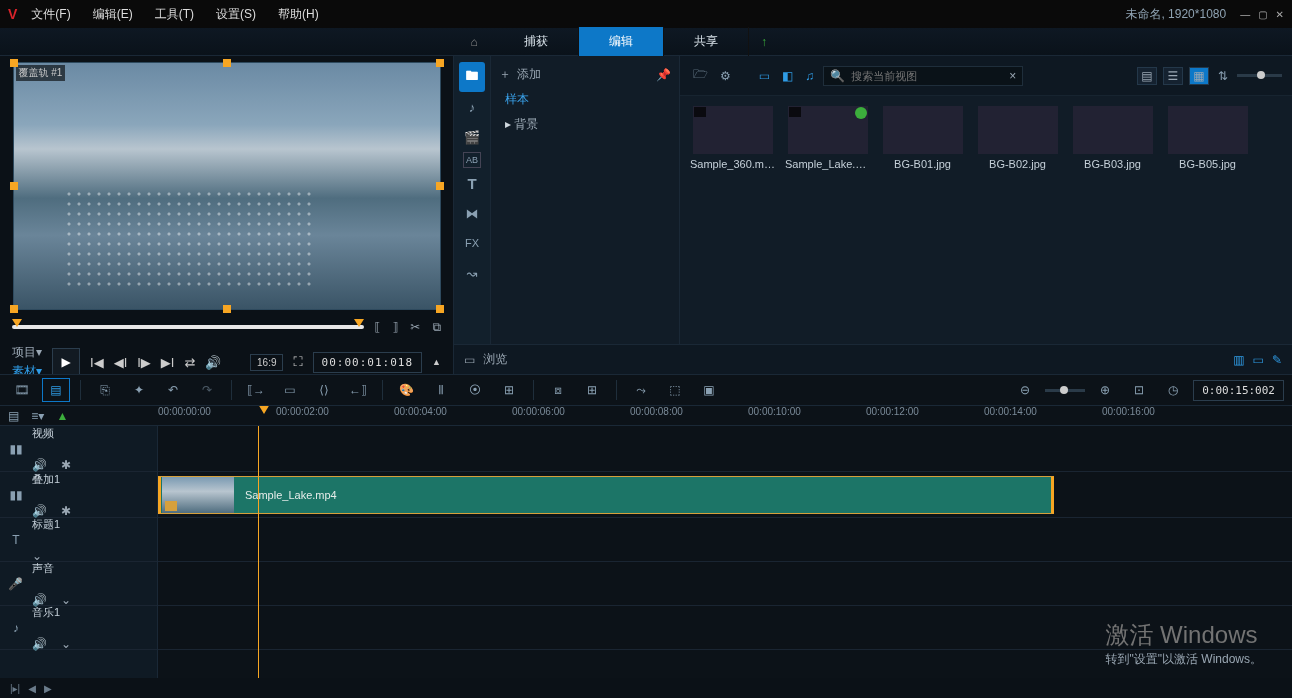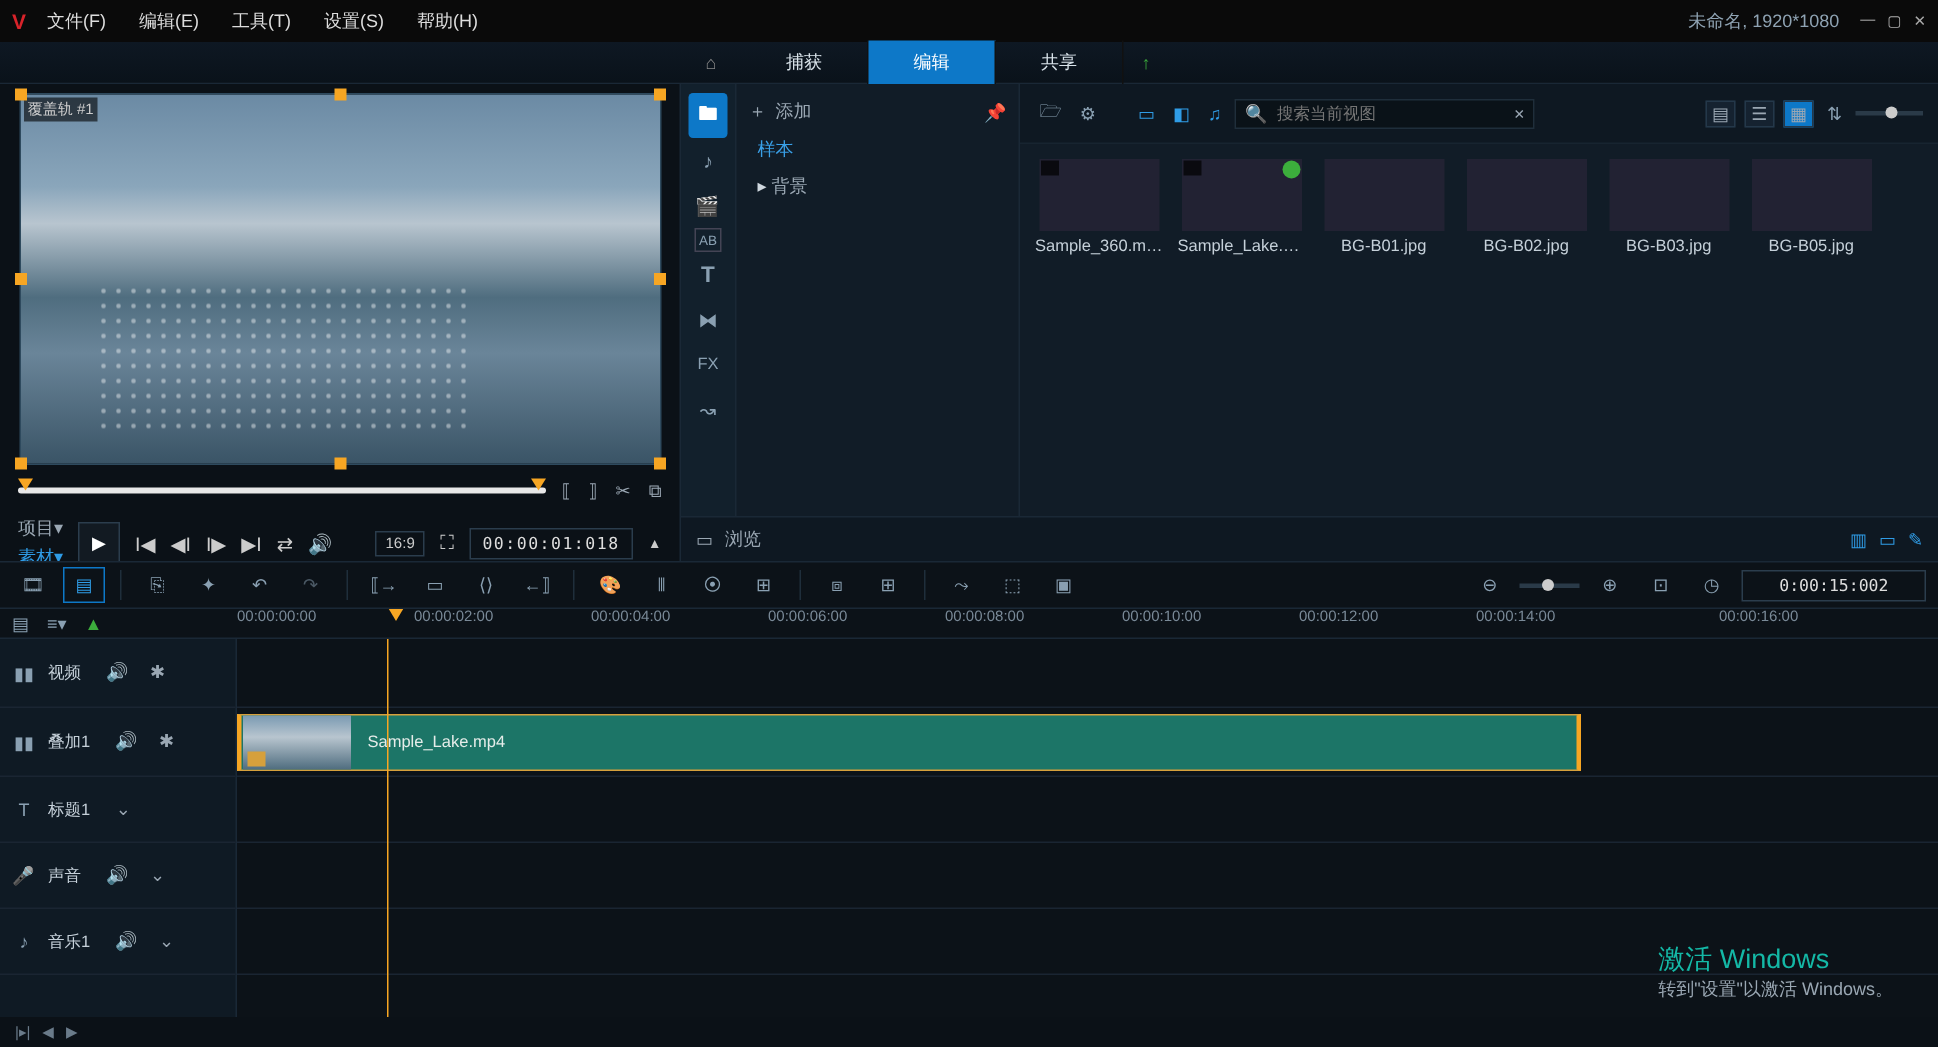--- a/index.html
+++ b/index.html
@@ -71,50 +71,50 @@
 .lib-bottom{display:flex;align-items:center;padding:6px 10px;border-top:1px solid #1a2836;gap:8px}
 .lib-bottom .right-icons{margin-left:auto;display:flex;gap:8px}
 .lib-bottom .right-icons span{color:#2f9ce6;cursor:pointer}
 .timeline-toolbar{display:flex;align-items:center;height:32px;background:#0c1218;border-top:1px solid #1a2836;border-bottom:1px solid #1a2836;padding:0 8px;gap:6px}
 .timeline-toolbar .tbtn{width:28px;height:24px;display:flex;align-items:center;justify-content:center;color:#8aa0b2;cursor:pointer}
 .timeline-toolbar .tbtn.active{border:1px solid #0d78c8;color:#2f9ce6}
 .timeline-toolbar .sep{width:1px;height:20px;background:#1f2e3b;margin:0 4px}
 .timeline-toolbar .spacer{flex:1}
 .timeline-toolbar .zoom-slider{width:40px;height:3px;background:#2a3a48;position:relative}
 .timeline-toolbar .zoom-slider .knob{position:absolute;left:15px;top:-3px;width:8px;height:8px;background:#ccc;border-radius:50%}
-.timeline-toolbar .tc-box{border:1px solid #2b3d4d;padding:3px 24px;color:#ddd;font-family:monospace;font-size:11px}
+.timeline-toolbar .tc-box{border:1px solid #2b3d4d;padding:3px 8px;color:#ddd;font-family:monospace;font-size:11px}
 .timeline{flex:1;display:flex;flex-direction:column;background:#0b1117;overflow:hidden}
 .ruler-row{display:flex;height:20px;background:#0c1218;border-bottom:1px solid #1a2836}
 .ruler-head{width:158px;display:flex;align-items:center;gap:12px;padding:0 8px}
 .ruler-head .rbtn{color:#8aa0b2;cursor:pointer}
 .ruler-head .add-track{color:#3cae3c}
 .ruler{flex:1;position:relative;display:flex}
 .ruler .tick{position:absolute;top:0;font-size:10px;color:#7a8a98}
 .ruler .playhead{position:absolute;left:100px;top:-2px;width:0;height:0;border-left:6px solid transparent;border-right:6px solid transparent;border-top:10px solid #f7a623}
 .tracks{flex:1;display:flex;background:#0c1218}
 .track-headers{width:158px;background:#0f1a24;border-right:1px solid #1a2836}
 .track-row{display:flex;align-items:center;height:46px;border-bottom:1px solid #1a2532;padding:0 6px;gap:6px}
 .track-row.short{height:44px}
 .track-row .icon{width:20px;text-align:center;color:#8aa0b2}
-.track-row .info{flex:1;display:flex;flex-direction:row;gap:17px}
+.track-row .info{flex:1;display:flex;flex-direction:column;gap:17px}
 .track-row .name{color:#c5d0d9;font-size:11px}
 .track-row .ctrls{display:flex;gap:14px;color:#6a7b8a;font-size:11px}
 .track-row .ctrls span{cursor:pointer}
 .track-lanes{flex:1;position:relative}
 .lane{height:46px;border-bottom:1px solid #1a2532;position:relative}
 .lane.short{height:44px}
 .clip{position:absolute;top:4px;left:0;height:38px;background:#1c7567;border:1px solid #d6a03c;border-left:3px solid #f7a623;border-right:3px solid #f7a623;display:flex;align-items:center}
 .clip .thumb-img{width:72px;height:36px;background:linear-gradient(180deg,#7a9ab2 0%,#b8c5cf 40%,#4f6d7f 100%);margin:1px}
 .clip .clip-label{color:#e5ece9;font-size:11px;margin-left:10px}
 .clip .spk{position:absolute;left:4px;bottom:2px;width:12px;height:10px;background:#d6a03c}
 .playhead-line{position:absolute;left:100px;top:0;bottom:0;width:1px;background:#f7a623;z-index:5}
 .footer{height:20px;display:flex;align-items:center;padding:0 10px;background:#0b1117}
 .footer .nav-icon{color:#6a7b8a;cursor:pointer;margin-right:8px;font-size:10px}
 .watermark{position:absolute;right:30px;bottom:30px;color:#5c6a76;text-align:left}
-.watermark .big{font-size:18px;color:#14b8a6}
+.watermark .big{font-size:24px;color:#737373}
 
 .tb-360{background:linear-gradient(180deg,#3a5f7a 0%,#7a9ab2 40%,#2a3a3a 100%)}
 .tb-lake{background:linear-gradient(180deg,#88a5b8 0%,#c8d2d9 40%,#5a7688 100%)}
 .tb-b01{background:linear-gradient(180deg,#5878c8 0%,#c8b870 60%,#a89850 100%)}
 .tb-b02{background:linear-gradient(180deg,#78b8e0 0%,#8ac860 60%,#68a840 100%)}
 .tb-b03{background:linear-gradient(180deg,#e0a850 0%,#c87830 60%,#885820 100%)}
 .tb-b04{background:linear-gradient(180deg,#e8c888 0%,#d8a860 60%,#c89850 100%)}
 .tb-b05{background:linear-gradient(180deg,#c83818 0%,#a82808 60%,#200808 100%)}
 </style>
 </head>
@@ -331,21 +331,21 @@
       <div class="ruler" id="ruler">
         <div class="playhead"></div>
       <span class="tick" style="left: 0px;">00:00:00:00</span>
           <span class="tick" style="left: 118px;">00:00:02:00</span>
           <span class="tick" style="left: 236px;">00:00:04:00</span>
           <span class="tick" style="left: 354px;">00:00:06:00</span>
           <span class="tick" style="left: 472px;">00:00:08:00</span>
           <span class="tick" style="left: 590px;">00:00:10:00</span>
           <span class="tick" style="left: 708px;">00:00:12:00</span>
           <span class="tick" style="left: 826px;">00:00:14:00</span>
-          <span class="tick" style="left: 944px; margin-left: 44px;">00:00:16:00</span>
+          <span class="tick" style="left: 944px;">00:00:16:00</span>
         </div>
     </div>
     <div class="tracks">
       <div class="track-headers">
         <div class="track-row">
           <span class="icon">▮▮</span>
           <div class="info">
               <span class="name">视频</span>
             <div class="ctrls">
                 <span>🔊</span>

